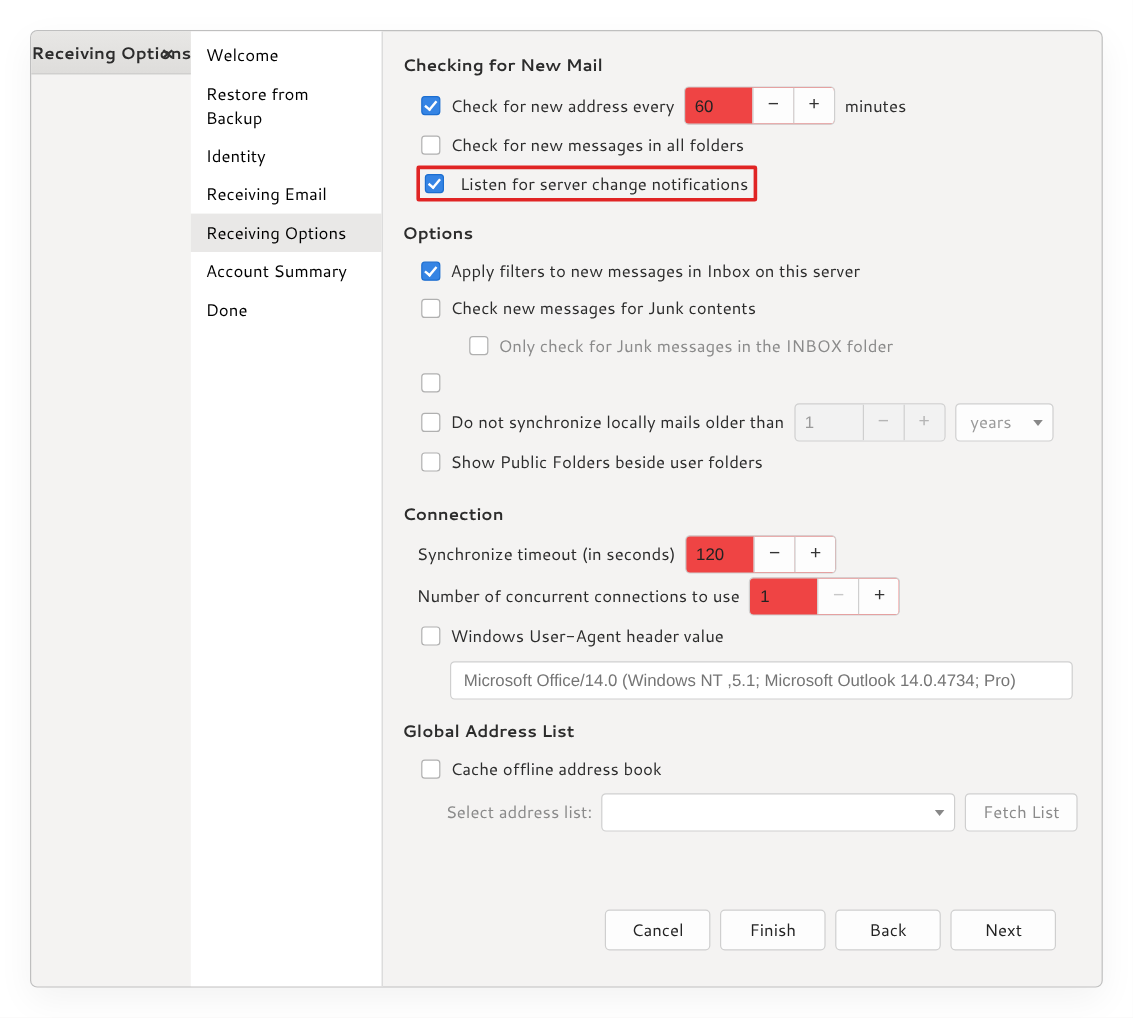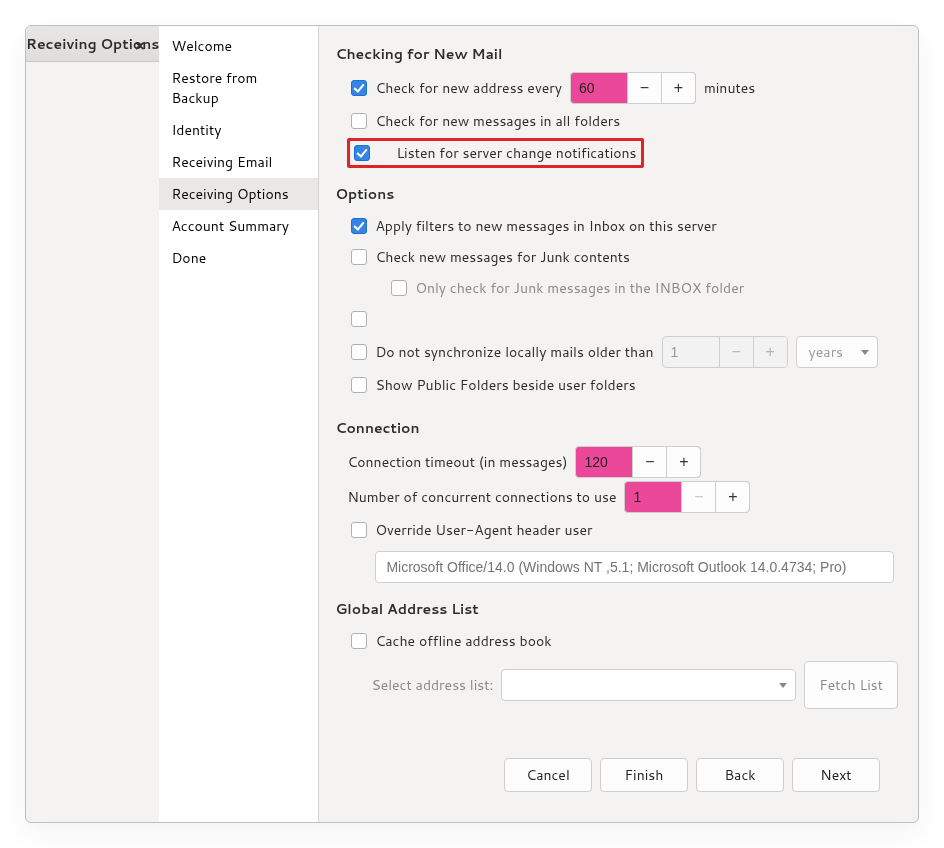--- a/index.html
+++ b/index.html
@@ -110,21 +110,21 @@
     border-width: 0 2px 2px 0;
     transform: rotate(40deg);
     margin-bottom: 2px;
   }
   .spin {
     display:inline-flex;
     border: 1px solid #cfcfcf;
     border-radius: 4px;
     overflow:hidden;
     height: 32px;
-    background:#ec4899;
+    background:#ef4444;
   }
   .spin.disabled { background:#f2f2f2; color:#9a9a9a; }
   .spin input {
     width: 56px;
     border:none;
     padding: 4px 8px;
     font-size: 14px;
     outline:none;
     background:transparent;
     color:inherit;
@@ -171,21 +171,21 @@
     color:#9a9a9a;
     margin-top:4px;
   }
   .highlight-box {
     border: 3px solid #e02424;
     border-radius: 2px;
     padding: 2px 4px;
     margin-left: 12px;
     display:inline-flex;
     align-items:center;
-    gap:26px;
+    gap:13px;
   }
   .content-spacer { flex:1; }
   .footer {
     display:flex;
     justify-content:flex-end;
     gap: 8px;
     padding: 14px 18px 18px 0;
   }
   .btn {
     border:1px solid #cfcfcf;
@@ -199,21 +199,21 @@
   }
   .label { color:#2c2c2c; }
   .label.muted { color:#8a8a8a; }
   .fetch-btn {
     border:1px solid #cfcfcf;
     background:#fdfdfd;
     border-radius:4px;
     padding:6px 14px;
     cursor:pointer;
     color:#8a8a8a;
-    height:48px;
+    height:32px;
     display:flex;align-items:center;
   }
   .gal-row {
     display:flex; align-items:center; gap:8px;
     margin: 6px 0 4px 36px;
   }
   .ua-row { margin-left: 40px; margin-right: 4px;}
 </style>
 </head>
 <body>
@@ -303,40 +303,40 @@
         <div class="row">
           <span class="checkbox"></span>
           <span class="label">Show Public Folders beside user folders</span>
         </div>
       </div>
 
       <div class="section">
         <div class="section-head">Connection</div>
 
         <div class="row" style="margin-left:12px">
-          <span class="label">Connection timeout (in messages)</span>
+          <span class="label">Synchronize timeout (in seconds)</span>
           <span class="spin">
             <input value="120" style="">
             <button>−</button>
             <button>+</button>
           </span>
         </div>
 
         <div class="row" style="margin-left:12px">
           <span class="label">Number of concurrent connections to use</span>
           <span class="spin">
             <input value="1" style="">
             <button disabled="" style="color:#c8c8c8">−</button>
             <button>+</button>
           </span>
         </div>
 
         <div class="row">
           <span class="checkbox"></span>
-          <span class="label">Override User-Agent header user</span>
+          <span class="label">Windows User-Agent header value</span>
         </div>
         <div class="ua-row">
           <input class="textinput" disabled="" placeholder="Microsoft Office/14.0 (Windows NT ,5.1; Microsoft Outlook 14.0.4734; Pro)" style="">
         </div>
       </div>
 
       <div class="section">
         <div class="section-head">Global Address List</div>
 
         <div class="row">

